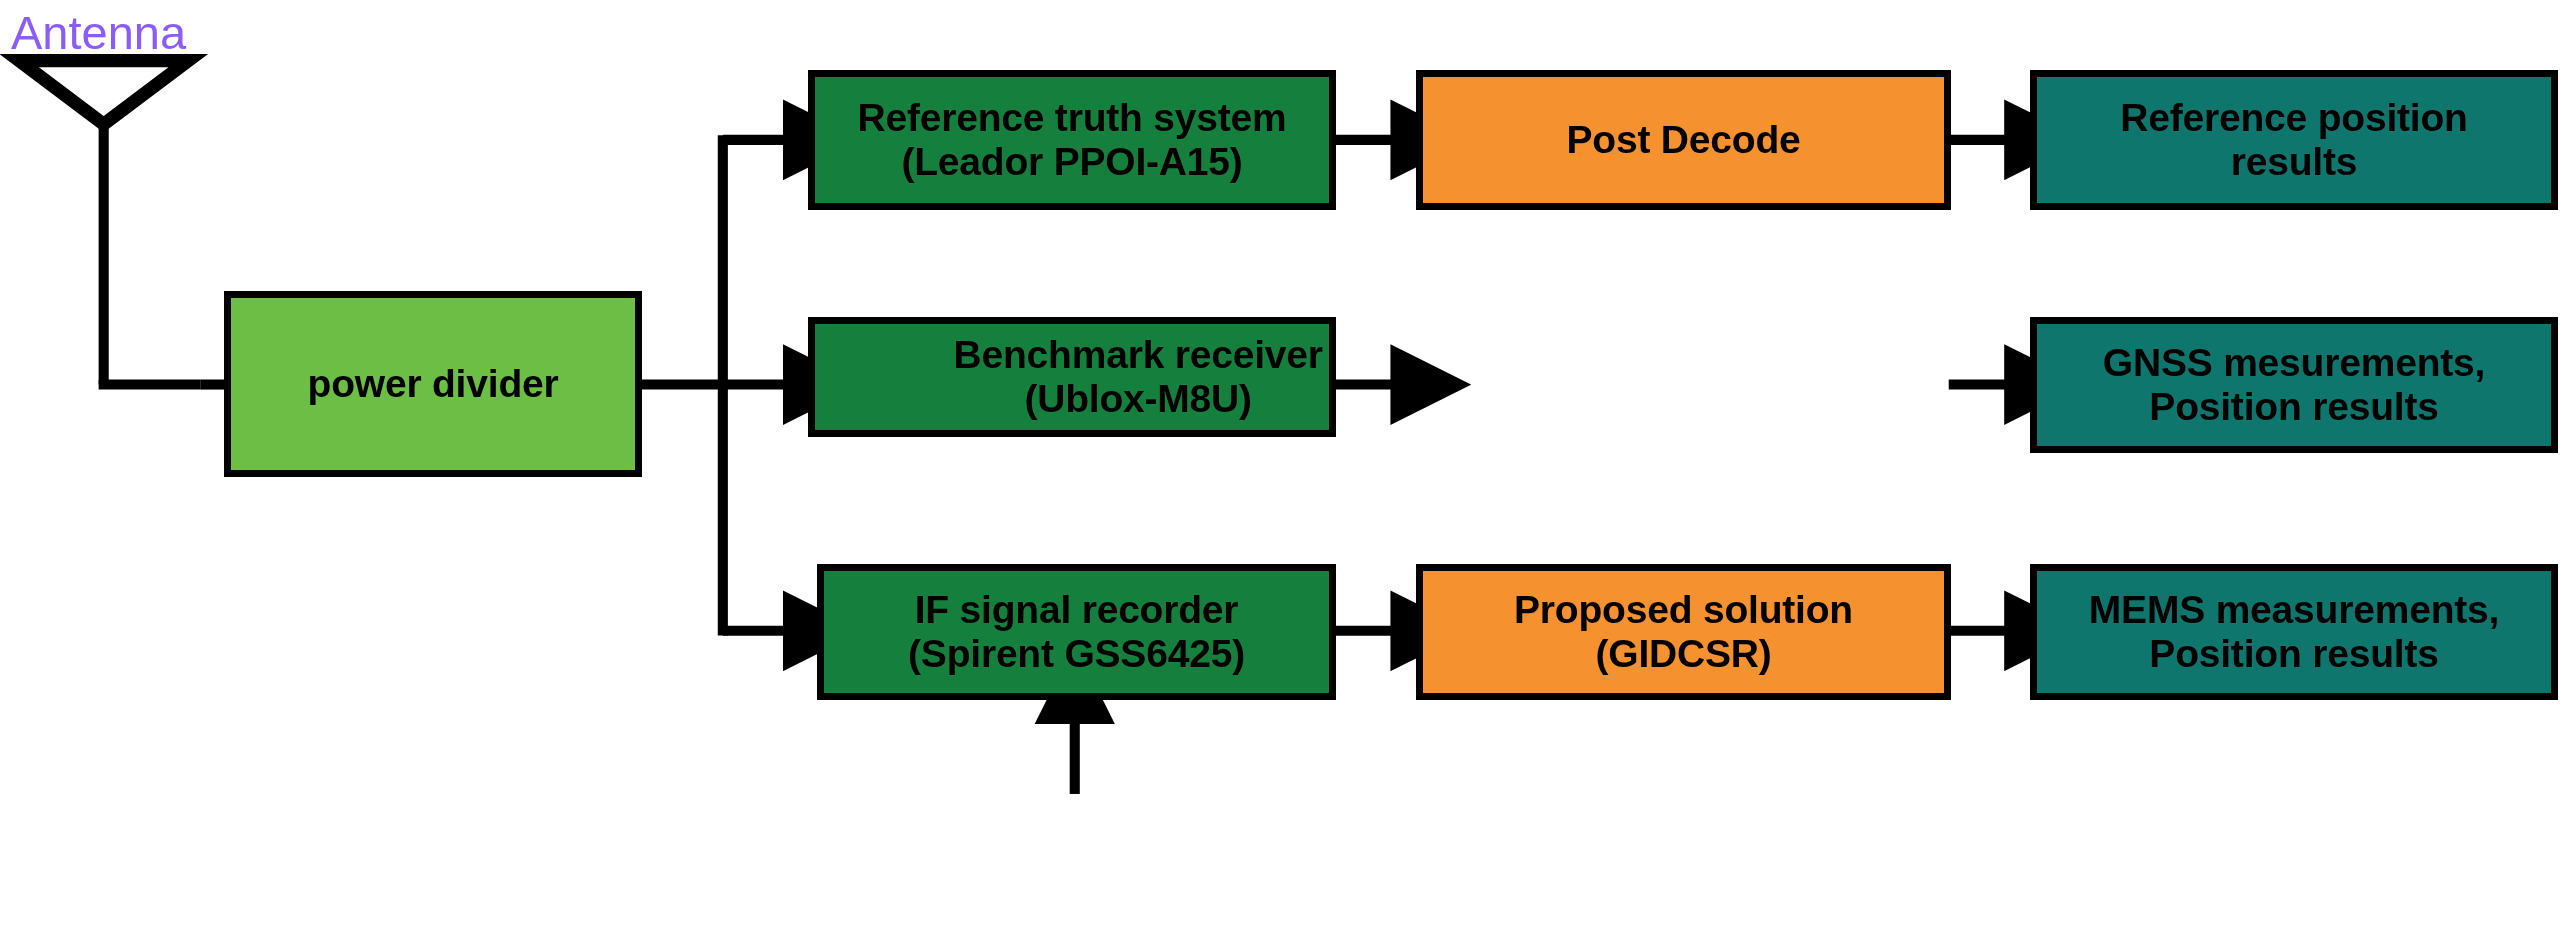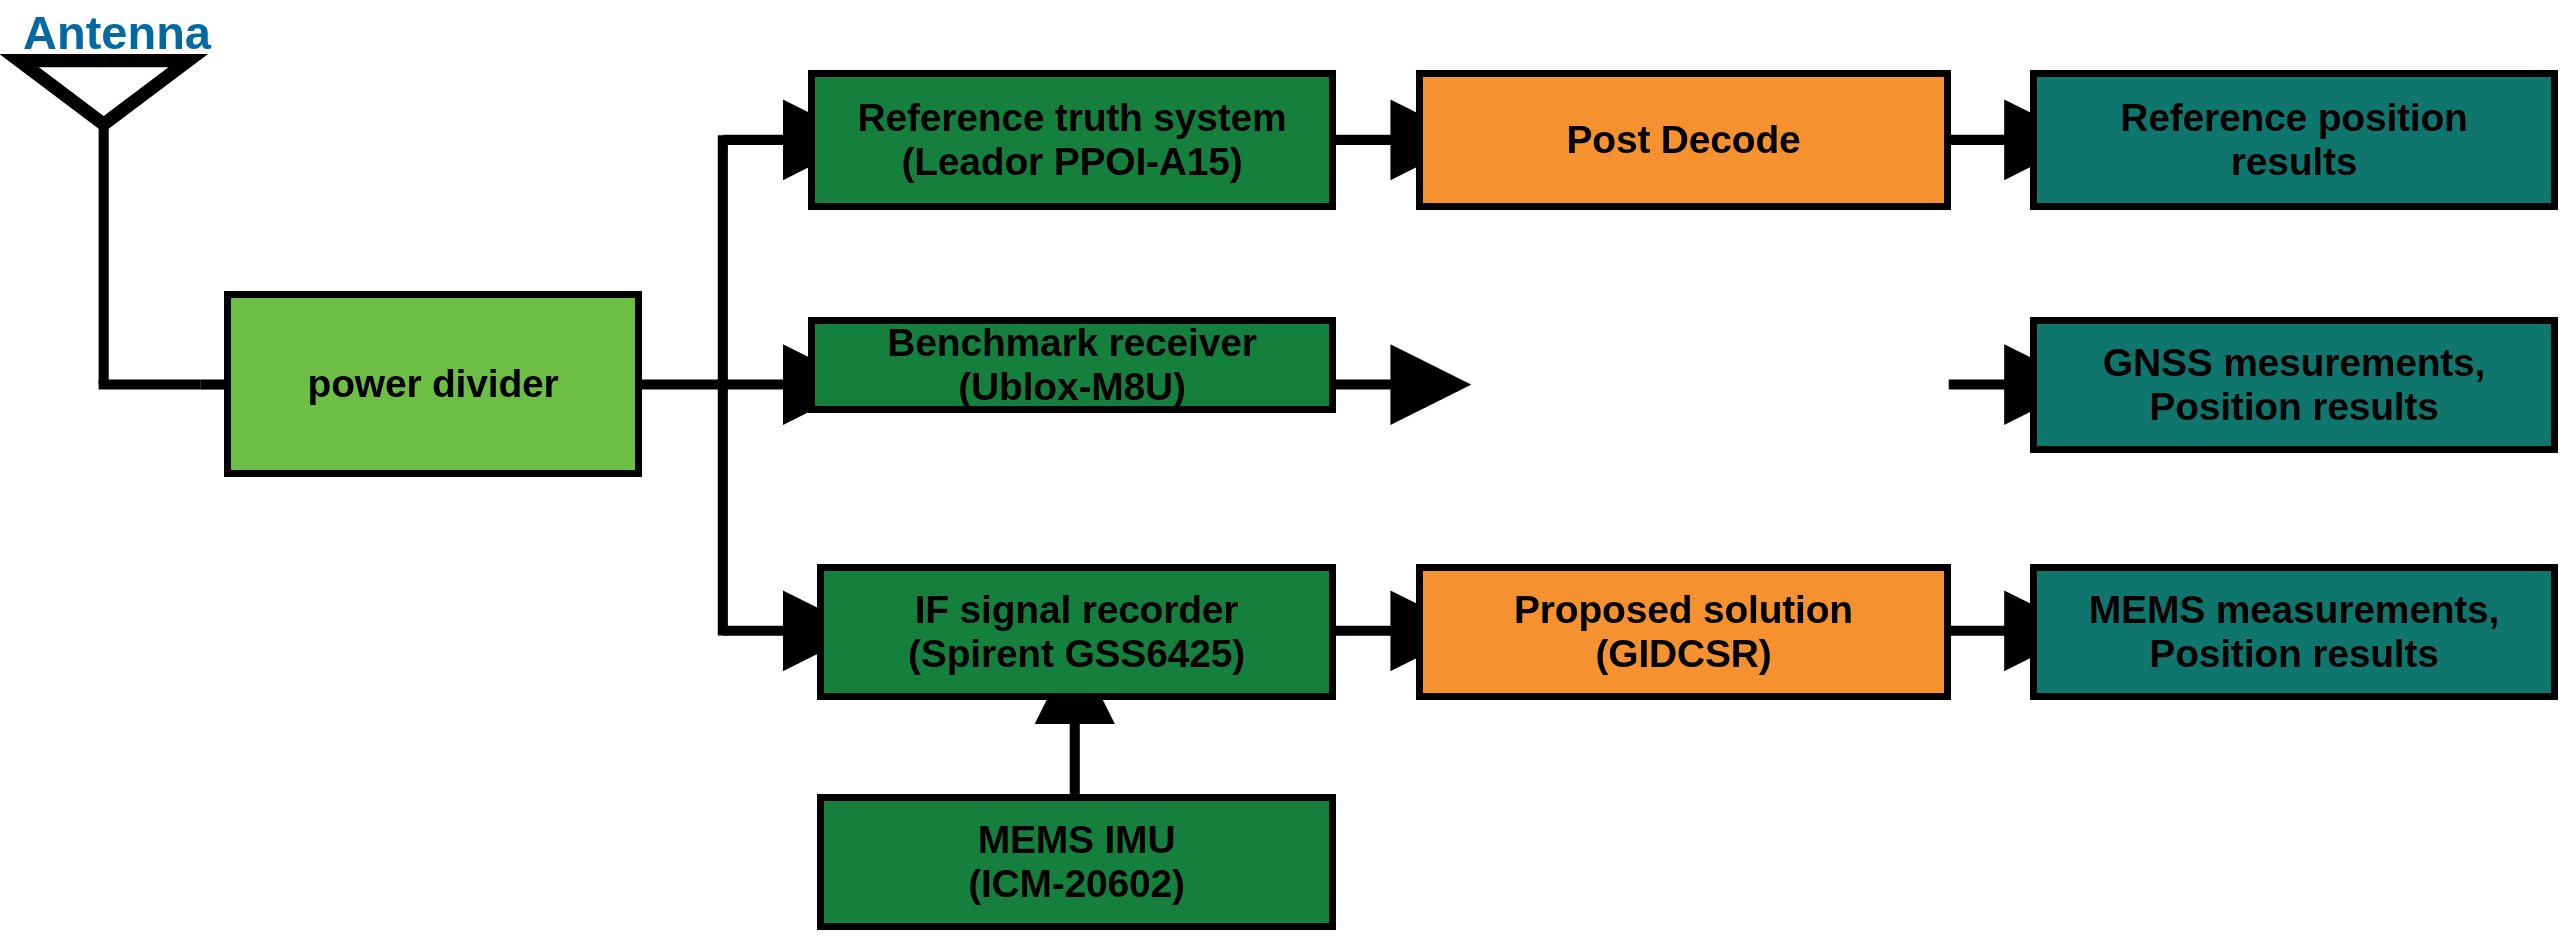--- a/index.html
+++ b/index.html
@@ -9,21 +9,21 @@
   #diagram{position:absolute;left:0;top:0;width:2576px;height:940px;}
   .svg-layer{position:absolute;left:0;top:0;width:2576px;height:940px;}
   .node{position:absolute;box-sizing:border-box;border:7px solid #000000;
         display:flex;align-items:center;justify-content:center;text-align:center;
         color:#000000;font-weight:bold;line-height:1.12;letter-spacing:-0.2px;}
   .node .lbl{display:block;white-space:pre-line;padding:0 6.2px;}
   .sensor{background:#15803d;}
   .process{background:#F5912E;}
   .result{background:#0f766e;}
   .source{background:#6DBE45;}
-  .antenna-label{position:absolute;font-weight:bold;color:#0369a1;white-space:nowrap;margin-left:12px;}
+  .antenna-label{position:absolute;font-weight:normal;color:#8b5cf6;white-space:nowrap;}
 </style>
 </head>
 <body>
 
 <div id="diagram">
 
   <svg class="svg-layer" viewBox="0 0 3315 1210">
     <defs>
       <marker id="arrowR" markerWidth="8" markerHeight="8" refX="0.2" refY="4" orient="auto" markerUnits="strokeWidth">
         <path d="M0,0 L8,4 L0,8 z" fill="#000000"></path>
@@ -98,21 +98,21 @@
 (Leador PPOI-A15)</span>
   </div>
   <div class="node process" style="left:1416px;top:70px;width:535px;height:140px;font-size:39px;">
     <span class="lbl">Post Decode</span>
   </div>
   <div class="node result" style="left:2030px;top:70px;width:528px;height:140px;font-size:39px;">
     <span class="lbl">Reference position
 results</span>
   </div>
 
-  <div class="node sensor" style="left:808px;top:317px;width:528px;height:96px;font-size:39px;">
+  <div class="node sensor" style="left:808px;top:317px;width:528px;height:120px;font-size:39px;justify-content:flex-end;">
     <span class="lbl">Benchmark receiver
 (Ublox-M8U)</span>
   </div>
   <div class="node result" style="left:2030px;top:317px;width:528px;height:136px;font-size:39px;">
     <span class="lbl">GNSS mesurements,
 Position results</span>
   </div>
 
   <div class="node sensor" style="left:817px;top:564px;width:519px;height:136px;font-size:39px;text-align:center;">
     <span class="lbl">IF signal recorder
@@ -120,19 +120,15 @@
   </div>
   <div class="node process" style="left:1416px;top:564px;width:535px;height:136px;font-size:39px;">
     <span class="lbl">Proposed solution
 (GIDCSR)</span>
   </div>
   <div class="node result" style="left:2030px;top:564px;width:528px;height:136px;font-size:39px;">
     <span class="lbl">MEMS measurements,
 Position results</span>
   </div>
 
-  <div class="node sensor" style="left:817px;top:794px;width:519px;height:136px;font-size:39px;">
-    <span class="lbl">MEMS IMU
-(ICM-20602)</span>
-  </div>
 
 </div>
 
 
 </body></html>

